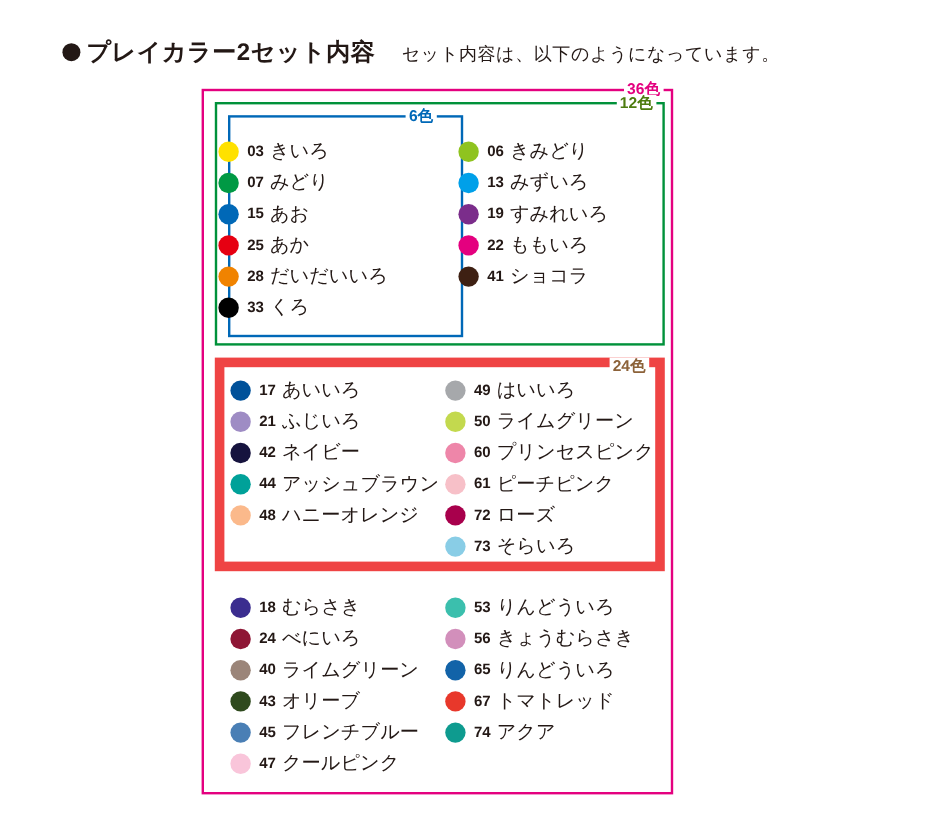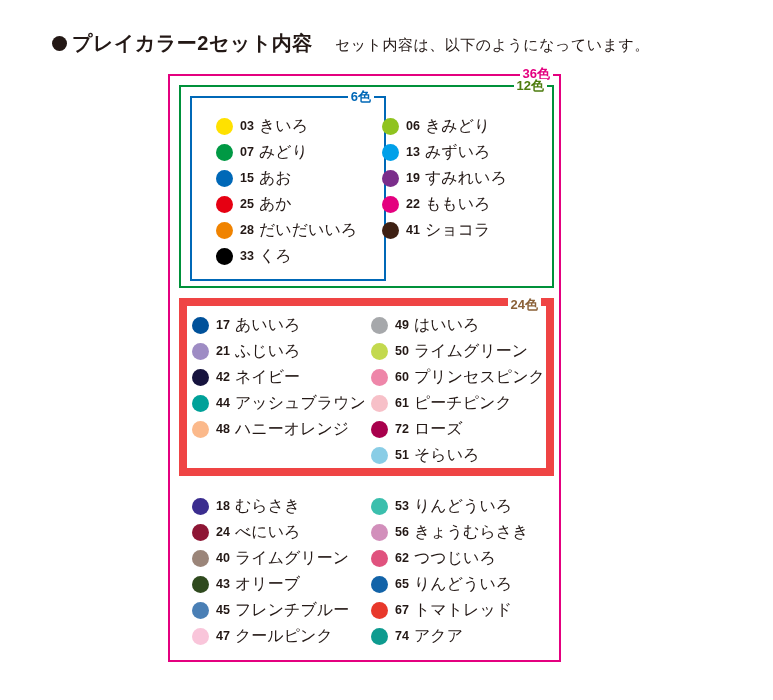--- a/index.html
+++ b/index.html
@@ -92,21 +92,21 @@
 
   
   .frame-label {
     position: absolute;
     font-size: 13px;
     font-weight: bold;
     background: #ffffff;
     padding: 0 3px;
     line-height: 1;
   }
-  .label-6  { right: 10px;  top: -8px;  color: #0068b7; }
+  .label-6  { right: 20px;  top: -8px;  color: #0068b7; }
   .label-12 { right: 5px;  top: -8px;  color: #4d7c0f; }
   .label-24 { right: 5px;  top: -8px;  color: #8c6239; }
   .label-36 { right: 6px;  top: -9px;  color: #e4007f; }
 
   
   .swatch-col {
     position: absolute;
   }
   .swatch-row {
     display: flex;
@@ -126,21 +126,21 @@
     margin-right: 5px;
     letter-spacing: 0;
   }
   .swatch-name {
     font-size: 16px;
     letter-spacing: 0;
     white-space: nowrap;
   }
 
   
-  .col-6-left   { left: 26px;  top: 37px; padding-left: 20px;  }
+  .col-6-left   { left: 12px;  top: 37px;  }
   .col-12-right { left: 212px; top: 37px;  }
   .col-24-left  { left: 22px;  top: 236px; }
   .col-24-right { left: 201px; top: 236px; }
   .col-36-left  { left: 22px;  top: 417px; }
   .col-36-right { left: 201px; top: 417px; }
 </style>
 </head>
 <body>
 
 <div class="heading">
@@ -271,21 +271,21 @@
         <span class="swatch-num">61</span>
         <span class="swatch-name">ピーチピンク</span>
       </div>
       <div class="swatch-row">
         <span class="swatch-dot" style="background: rgb(168, 0, 76);"></span>
         <span class="swatch-num">72</span>
         <span class="swatch-name">ローズ</span>
       </div>
       <div class="swatch-row">
         <span class="swatch-dot" style="background: rgb(137, 205, 230);"></span>
-        <span class="swatch-num">51</span>
+        <span class="swatch-num">73</span>
         <span class="swatch-name">そらいろ</span>
       </div>
     </div>
   <div class="swatch-col col-36-left">
       <div class="swatch-row">
         <span class="swatch-dot" style="background: rgb(59, 45, 143);"></span>
         <span class="swatch-num">18</span>
         <span class="swatch-name">むらさき</span>
       </div>
       <div class="swatch-row">
@@ -319,25 +319,20 @@
         <span class="swatch-dot" style="background: rgb(59, 191, 173);"></span>
         <span class="swatch-num">53</span>
         <span class="swatch-name">りんどういろ</span>
       </div>
       <div class="swatch-row">
         <span class="swatch-dot" style="background: rgb(210, 143, 187);"></span>
         <span class="swatch-num">56</span>
         <span class="swatch-name">きょうむらさき</span>
       </div>
       <div class="swatch-row">
-        <span class="swatch-dot" style="background: rgb(224, 82, 126);"></span>
-        <span class="swatch-num">62</span>
-        <span class="swatch-name">つつじいろ</span>
-      </div>
-      <div class="swatch-row">
         <span class="swatch-dot" style="background: rgb(18, 99, 168);"></span>
         <span class="swatch-num">65</span>
         <span class="swatch-name">りんどういろ</span>
       </div>
       <div class="swatch-row">
         <span class="swatch-dot" style="background: rgb(232, 56, 43);"></span>
         <span class="swatch-num">67</span>
         <span class="swatch-name">トマトレッド</span>
       </div>
       <div class="swatch-row">

